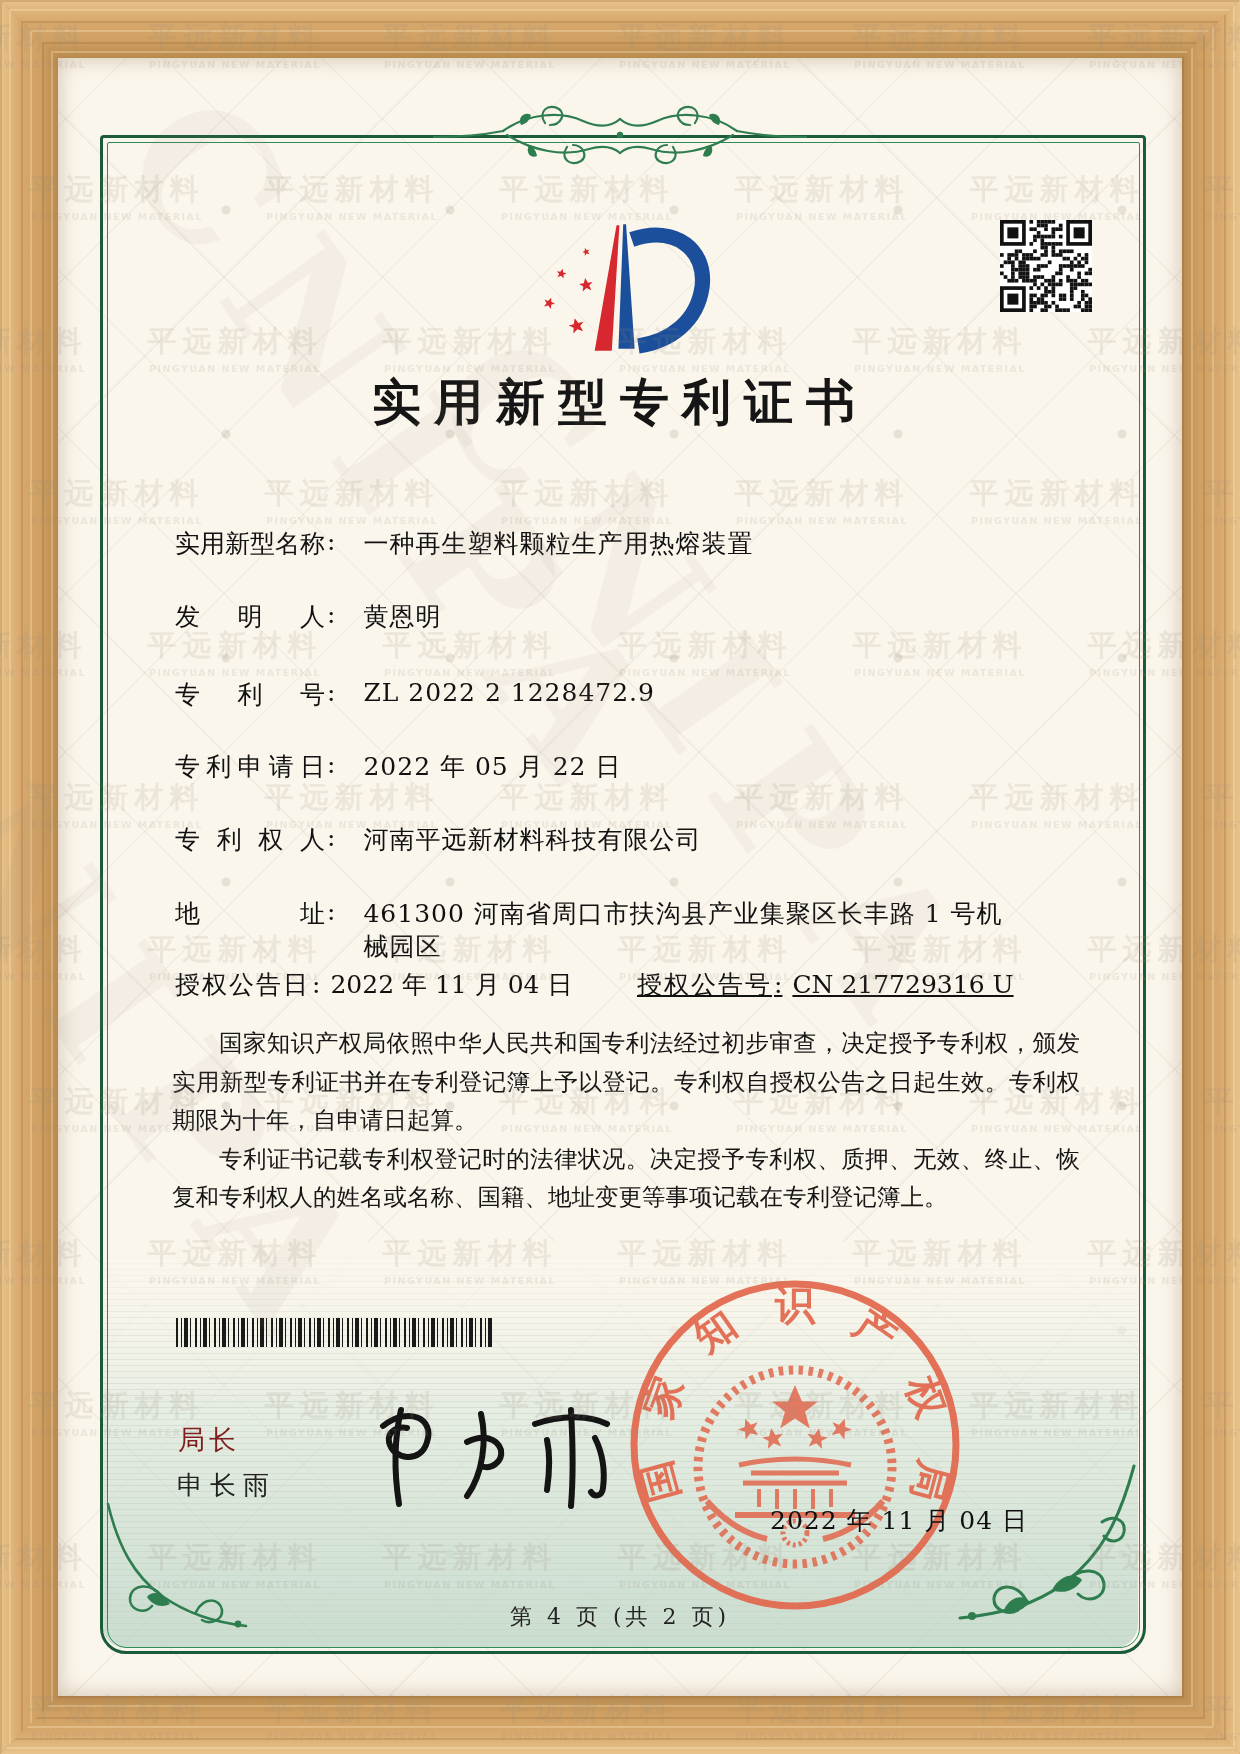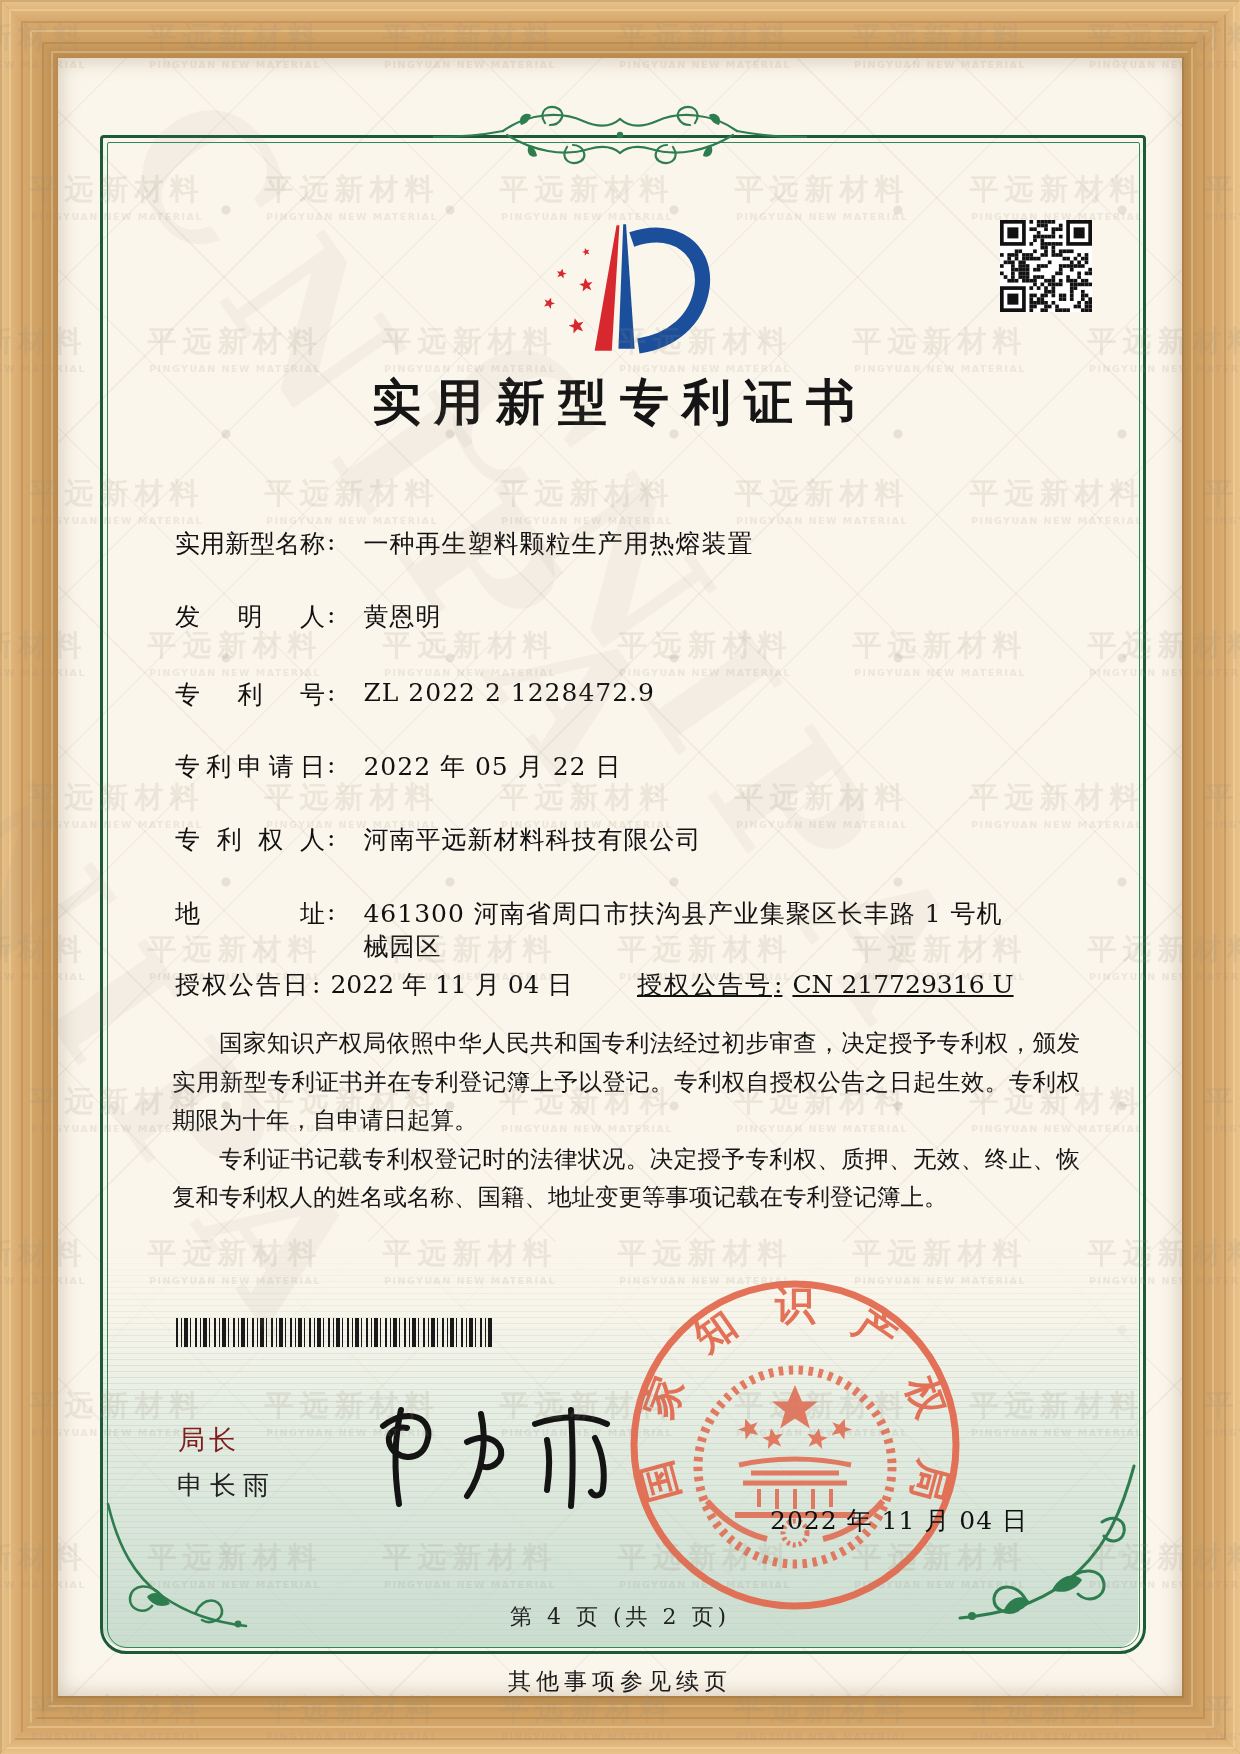--- a/index.html
+++ b/index.html
@@ -517,21 +517,20 @@
       <path d="M-36,22 V40 M-18,22 V42 M0,22 V42 M18,22 V42 M36,22 V40" stroke-width="4"></path>
       <path d="M-60,48 H60" stroke-width="6"></path>
       <circle cy="66" r="12" stroke-width="5" stroke-dasharray="3 3"></circle>
       <path d="M-88,34 Q-62,64 -28,72" stroke-width="6"></path>
       <path d="M88,34 Q62,64 28,72" stroke-width="6"></path>
     </g>
   </svg>
   <div class="ct" id="seal-date">2022 年 11 月 04 日</div>
 
   <div class="ct" id="page-info">第 4 页 (共 2 页)</div>
-  <div class="ct" id="footer-note">其他事项参见续页</div>
 
   <div id="wm-layer">
       <div class="wm-tile" style="left: -115px; top: 18px;">
         <div class="wm-cn">平远新材料</div>
         <div class="wm-en">PINGYUAN NEW MATERIAL</div>
       </div>
       <div class="wm-tile" style="left: 120px; top: 18px;">
         <div class="wm-cn">平远新材料</div>
         <div class="wm-en">PINGYUAN NEW MATERIAL</div>
       </div>

